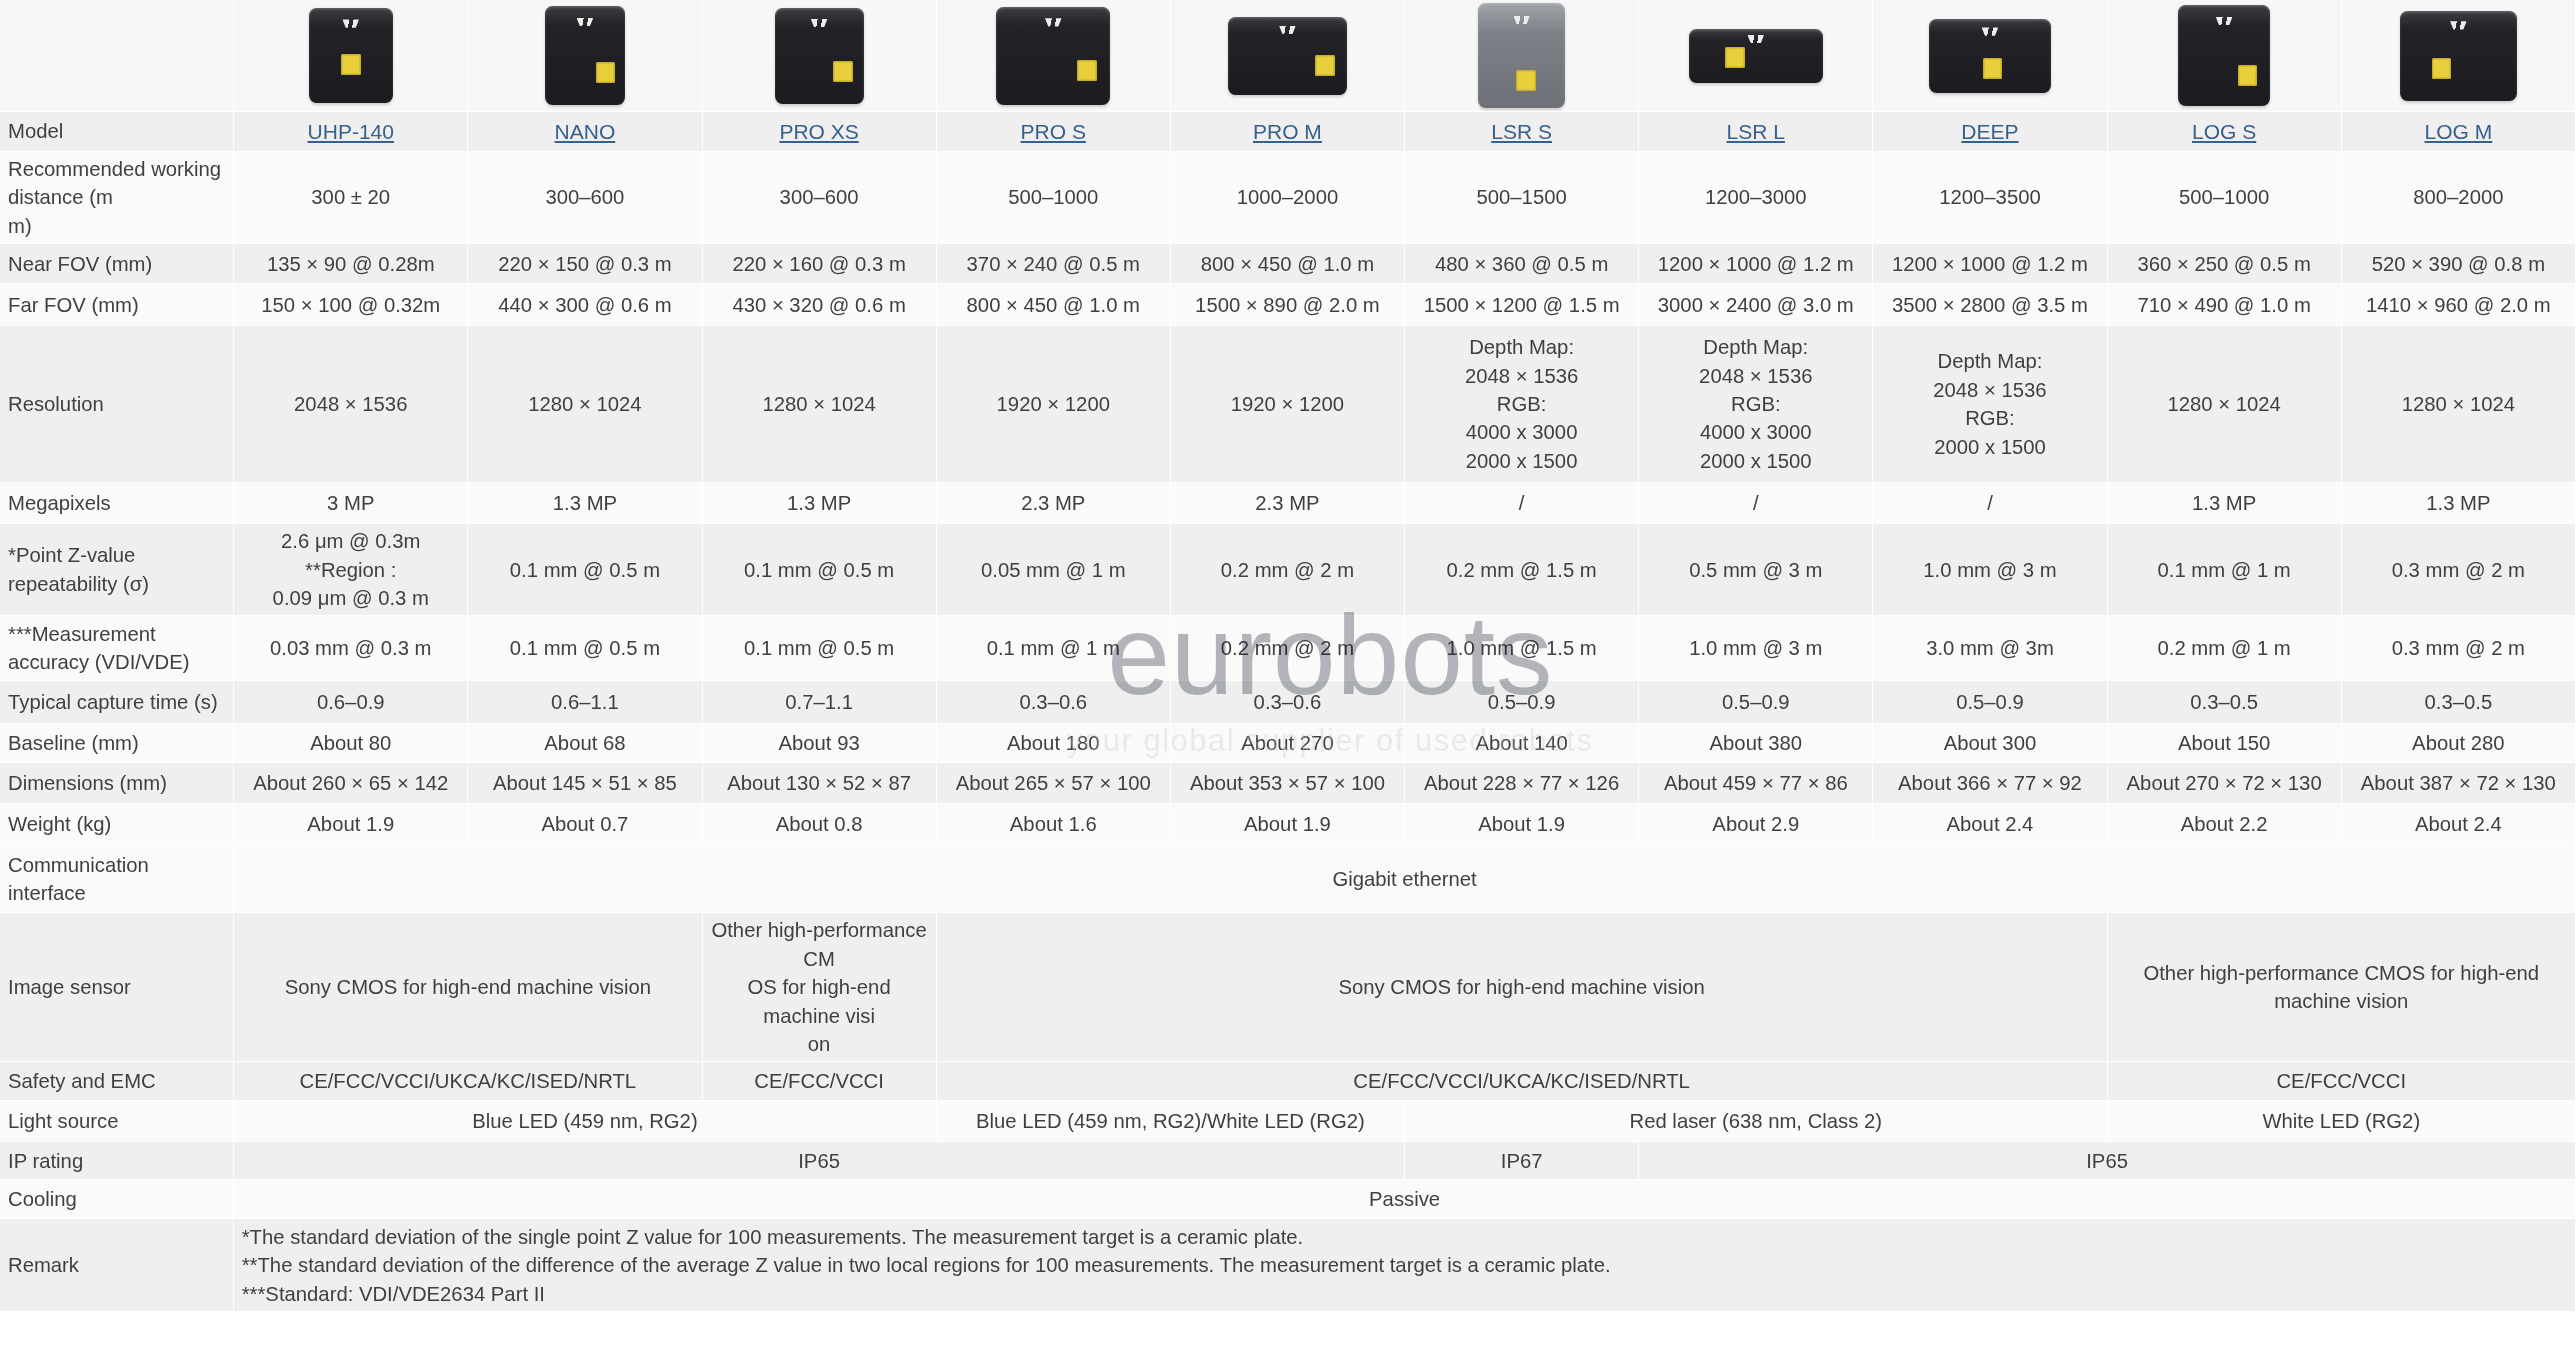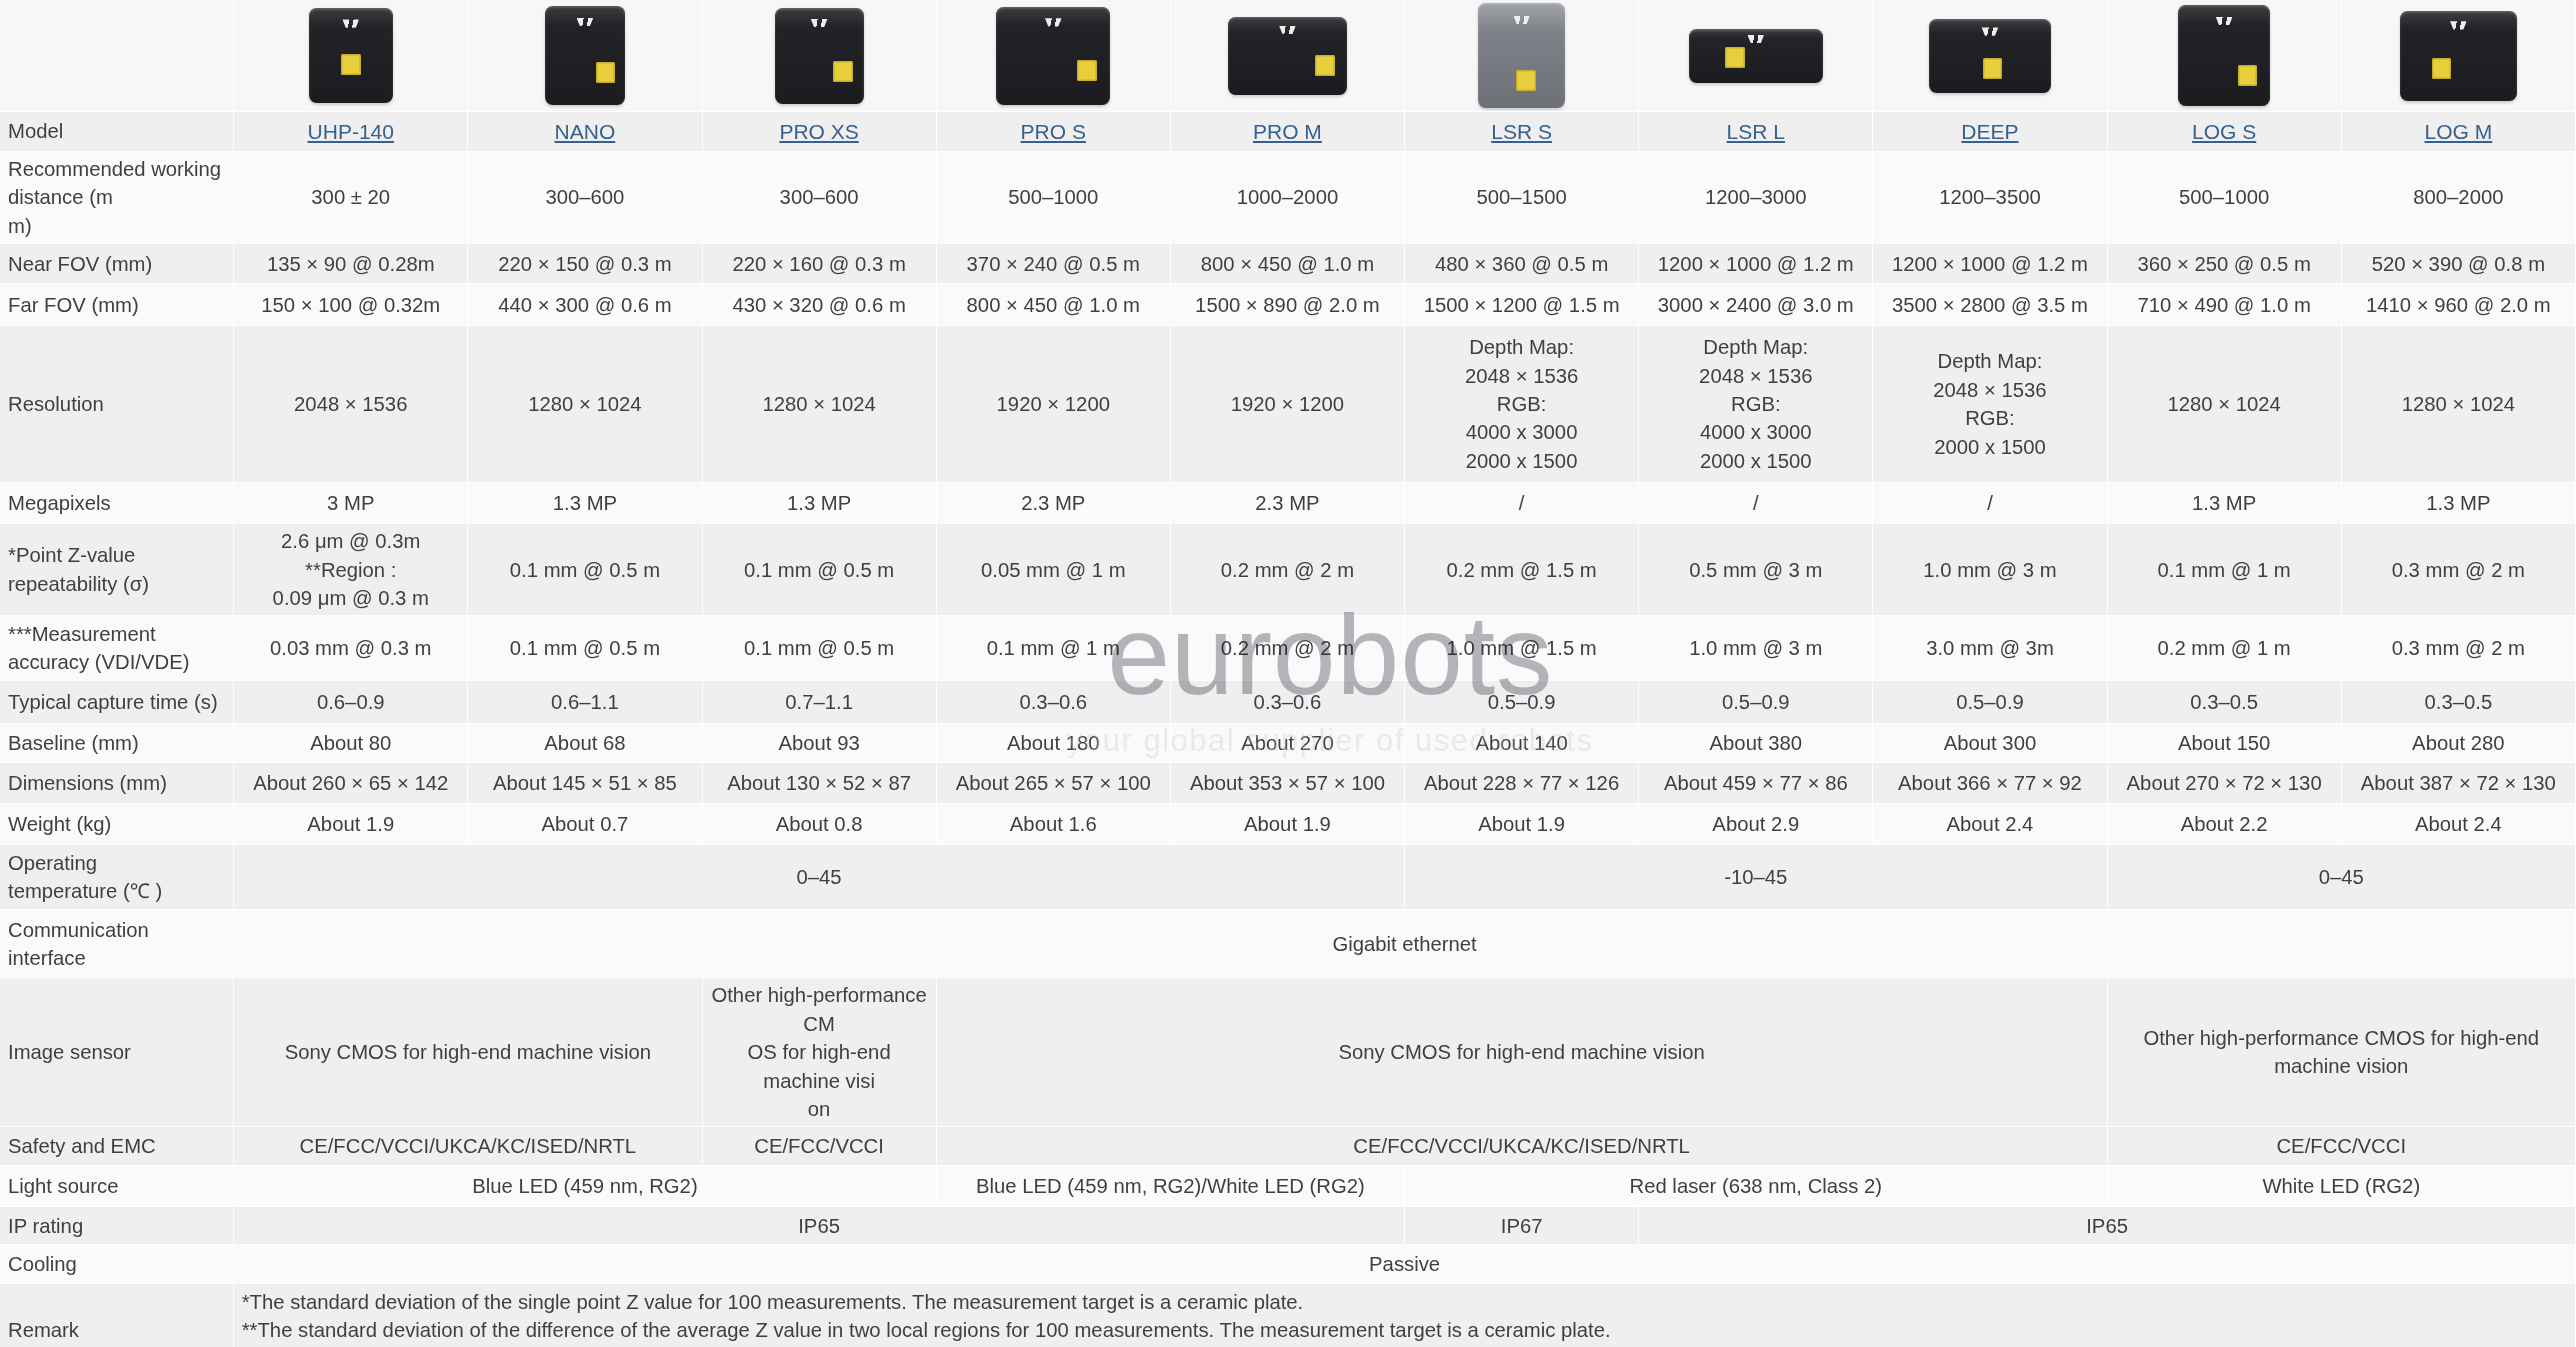--- a/index.html
+++ b/index.html
@@ -253,26 +253,20 @@
         <td class="val">About 0.7</td>
         <td class="val">About 0.8</td>
         <td class="val">About 1.6</td>
         <td class="val">About 1.9</td>
         <td class="val">About 1.9</td>
         <td class="val">About 2.9</td>
         <td class="val">About 2.4</td>
         <td class="val">About 2.2</td>
         <td class="val">About 2.4</td>
       </tr>
-      <tr class="dark" style="height:65px">
-        <td class="lbl">Operating<br>temperature (℃ )</td>
-        <td class="val" colspan="5">0–45</td>
-        <td class="val" colspan="3">-10–45</td>
-        <td class="val" colspan="2">0–45</td>
-      </tr>
       <tr class="light" style="height:68px">
         <td class="lbl">Communication<br>interface</td>
         <td class="val" colspan="10">Gigabit ethernet</td>
       </tr>
       <tr class="dark" style="height:107px">
         <td class="lbl">Image sensor</td>
         <td class="val" colspan="2">Sony CMOS for high-end machine vision</td>
         <td class="val">Other high-performance CM<br>OS for high-end machine visi<br>on</td>
         <td class="val" colspan="5">Sony CMOS for high-end machine vision</td>
         <td class="val" colspan="2">Other high-performance CMOS for high-end machine vision</td>

